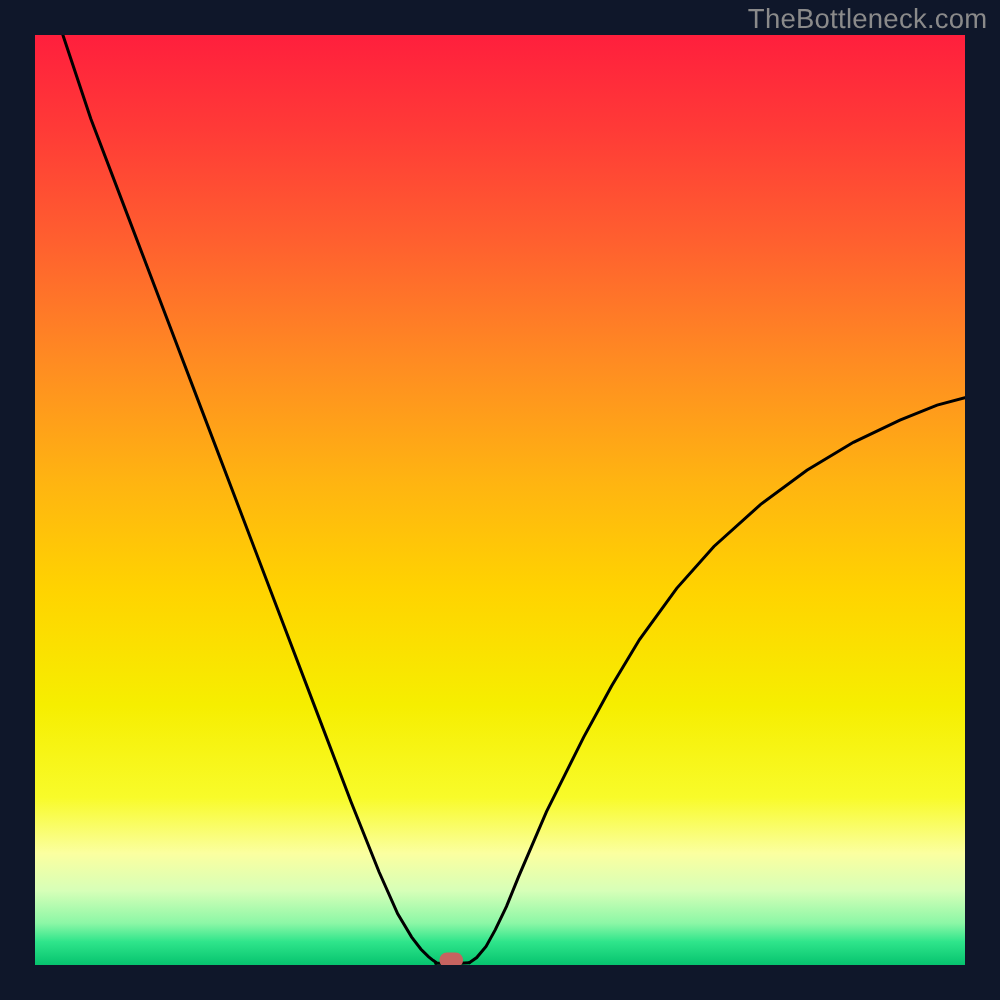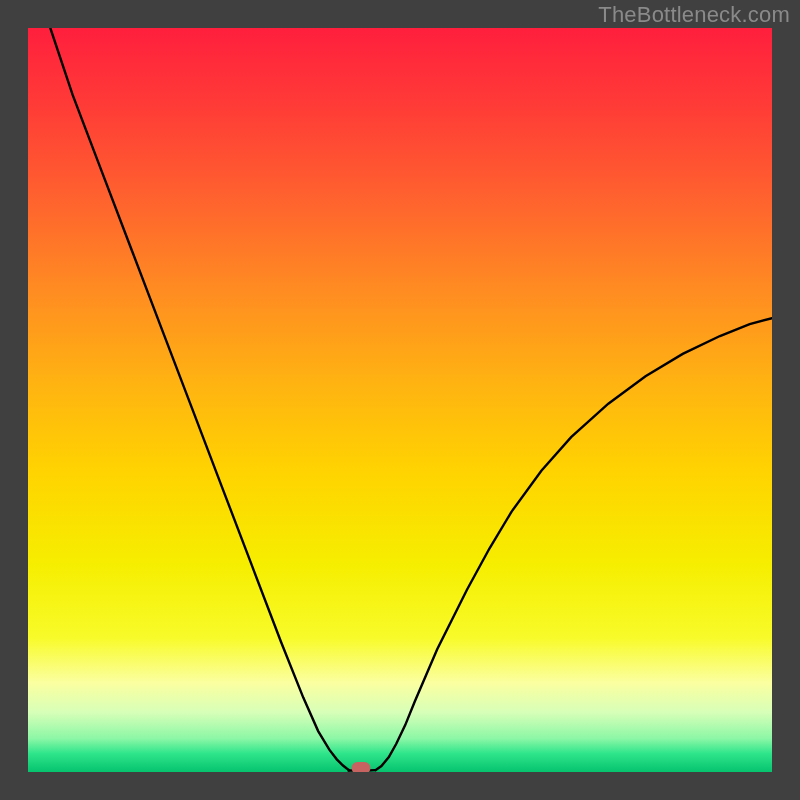--- a/index.html
+++ b/index.html
@@ -9,21 +9,21 @@
     height: 800px;
     background: #000000;
     overflow: hidden;
   }
   .frame {
     position: absolute;
     left: 0;
     top: 0;
     width: 800px;
     height: 800px;
-    background: #404040;
+    background: #0f172a;
   }
   .plot-area {
     position: absolute;
     left: 28px;
     top: 28px;
     width: 744px;
     height: 744px;
     overflow: hidden;
   }
   .watermark {

